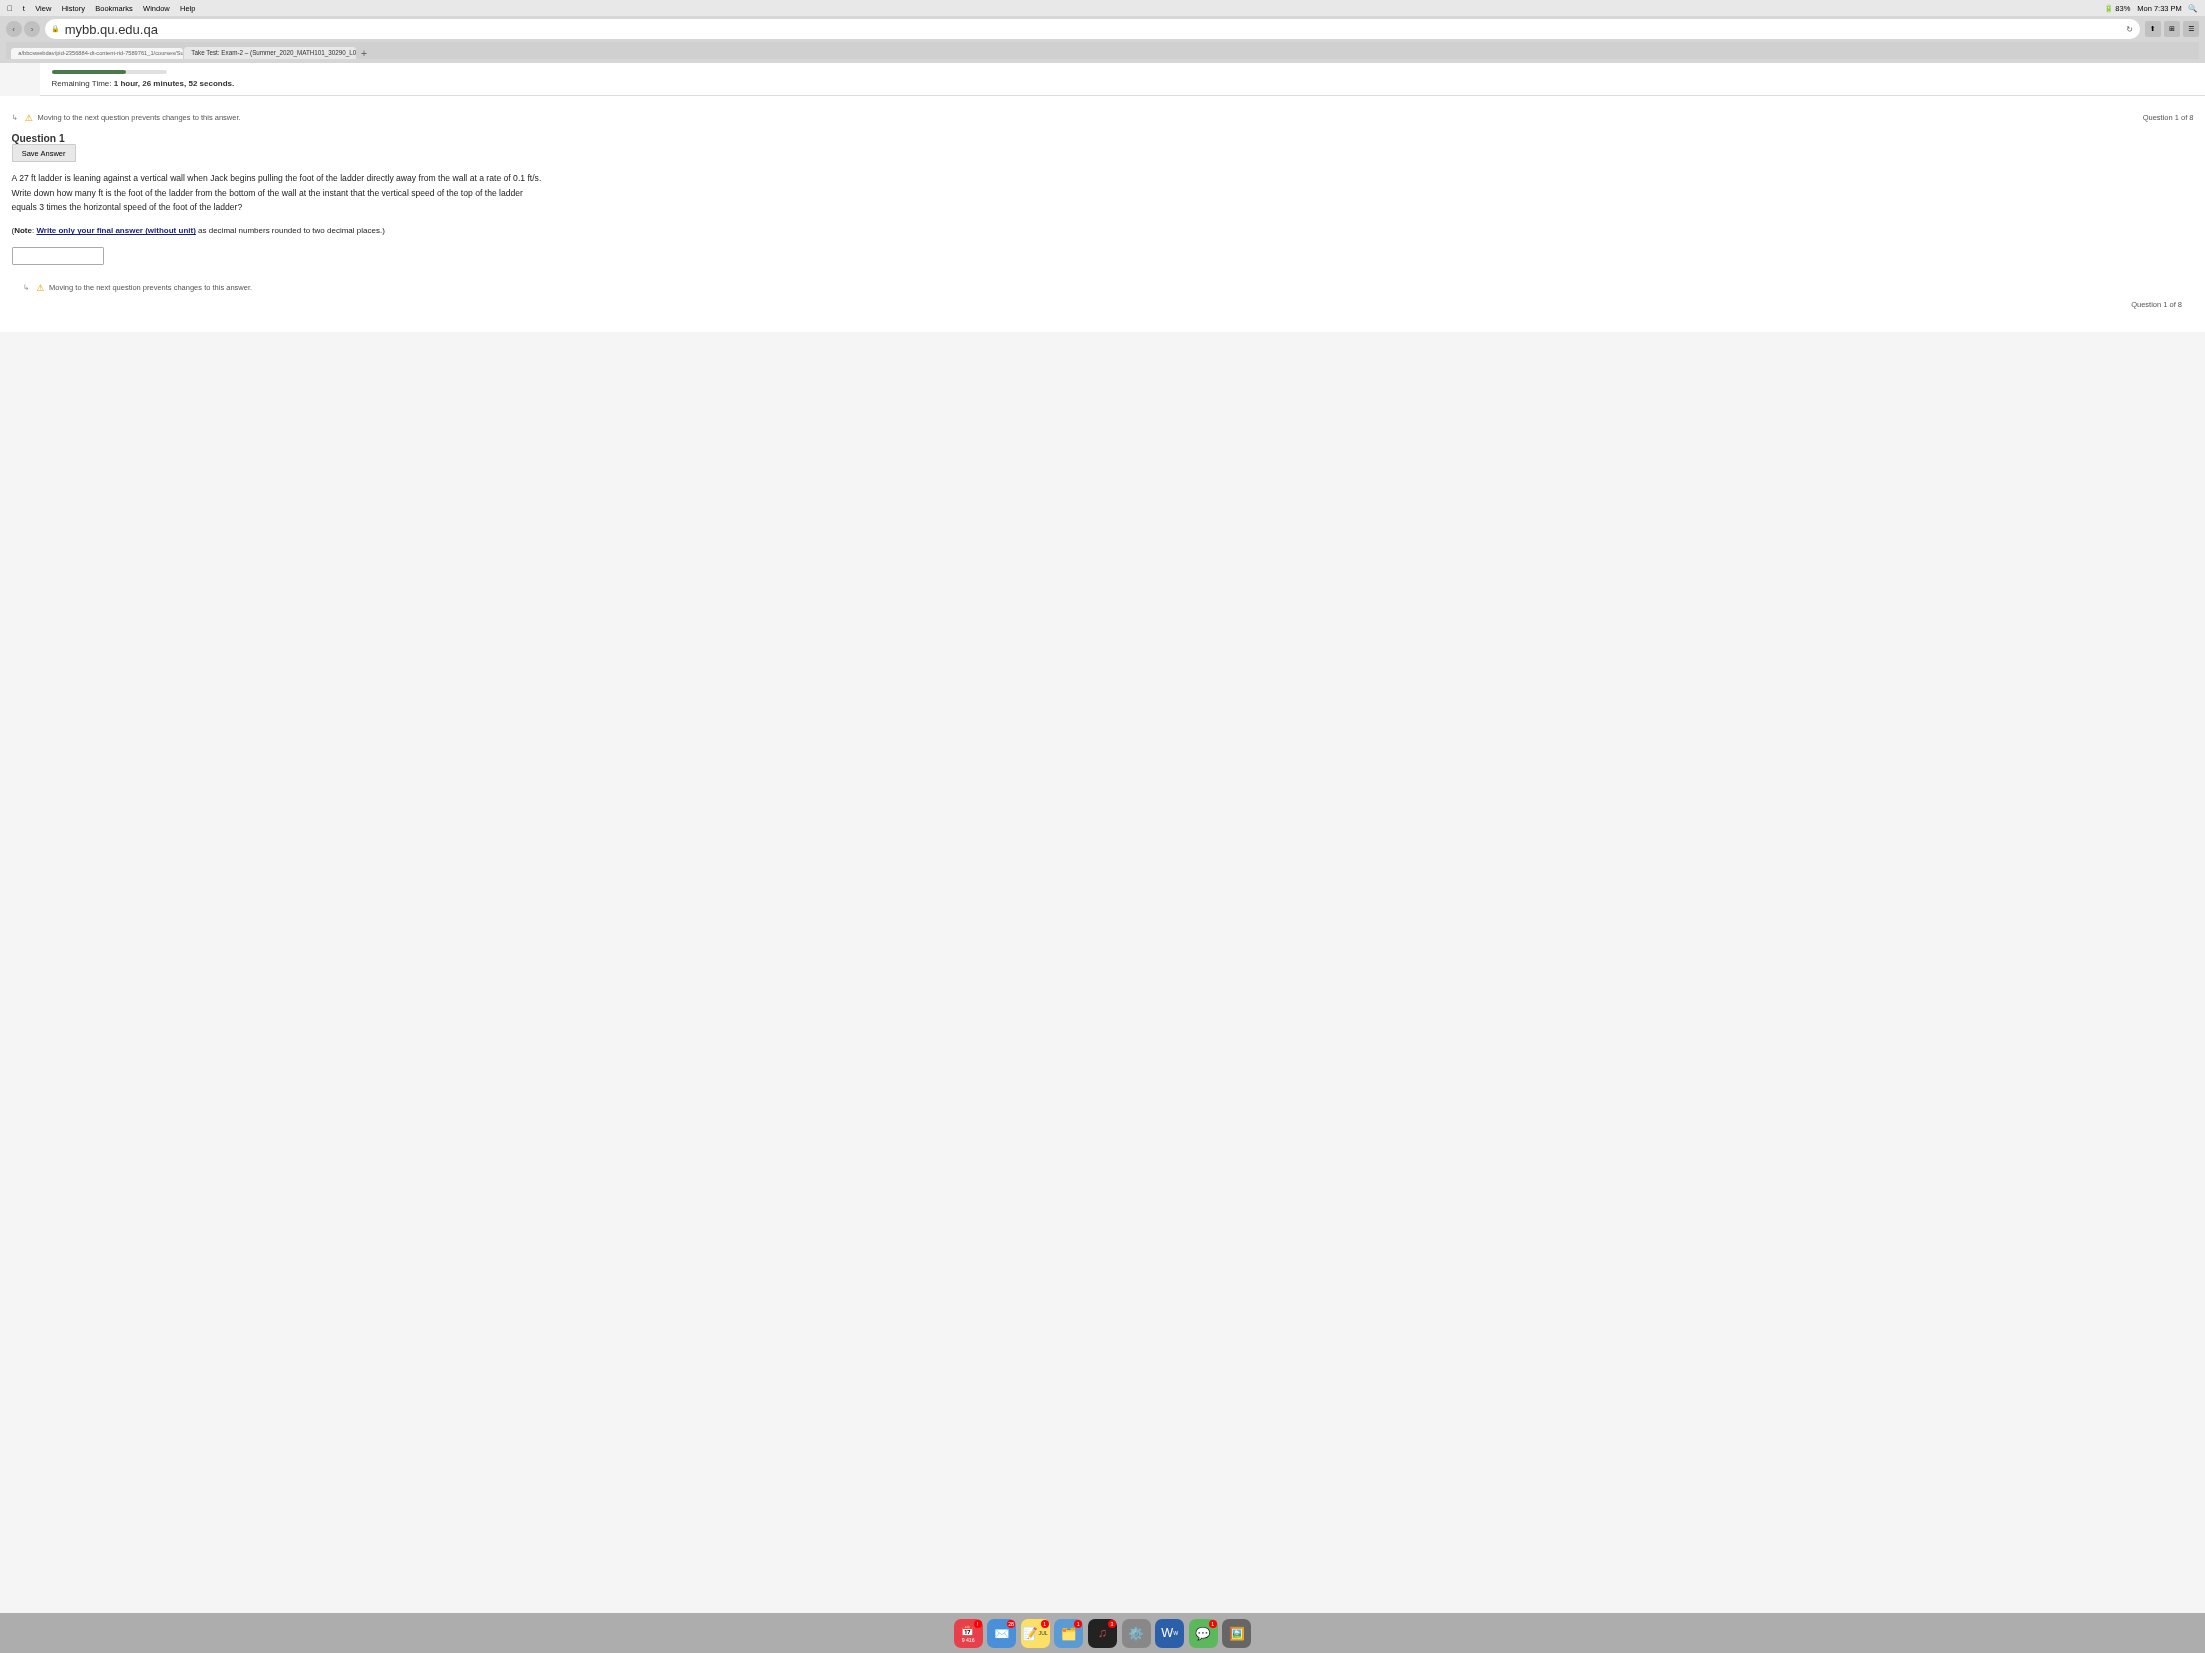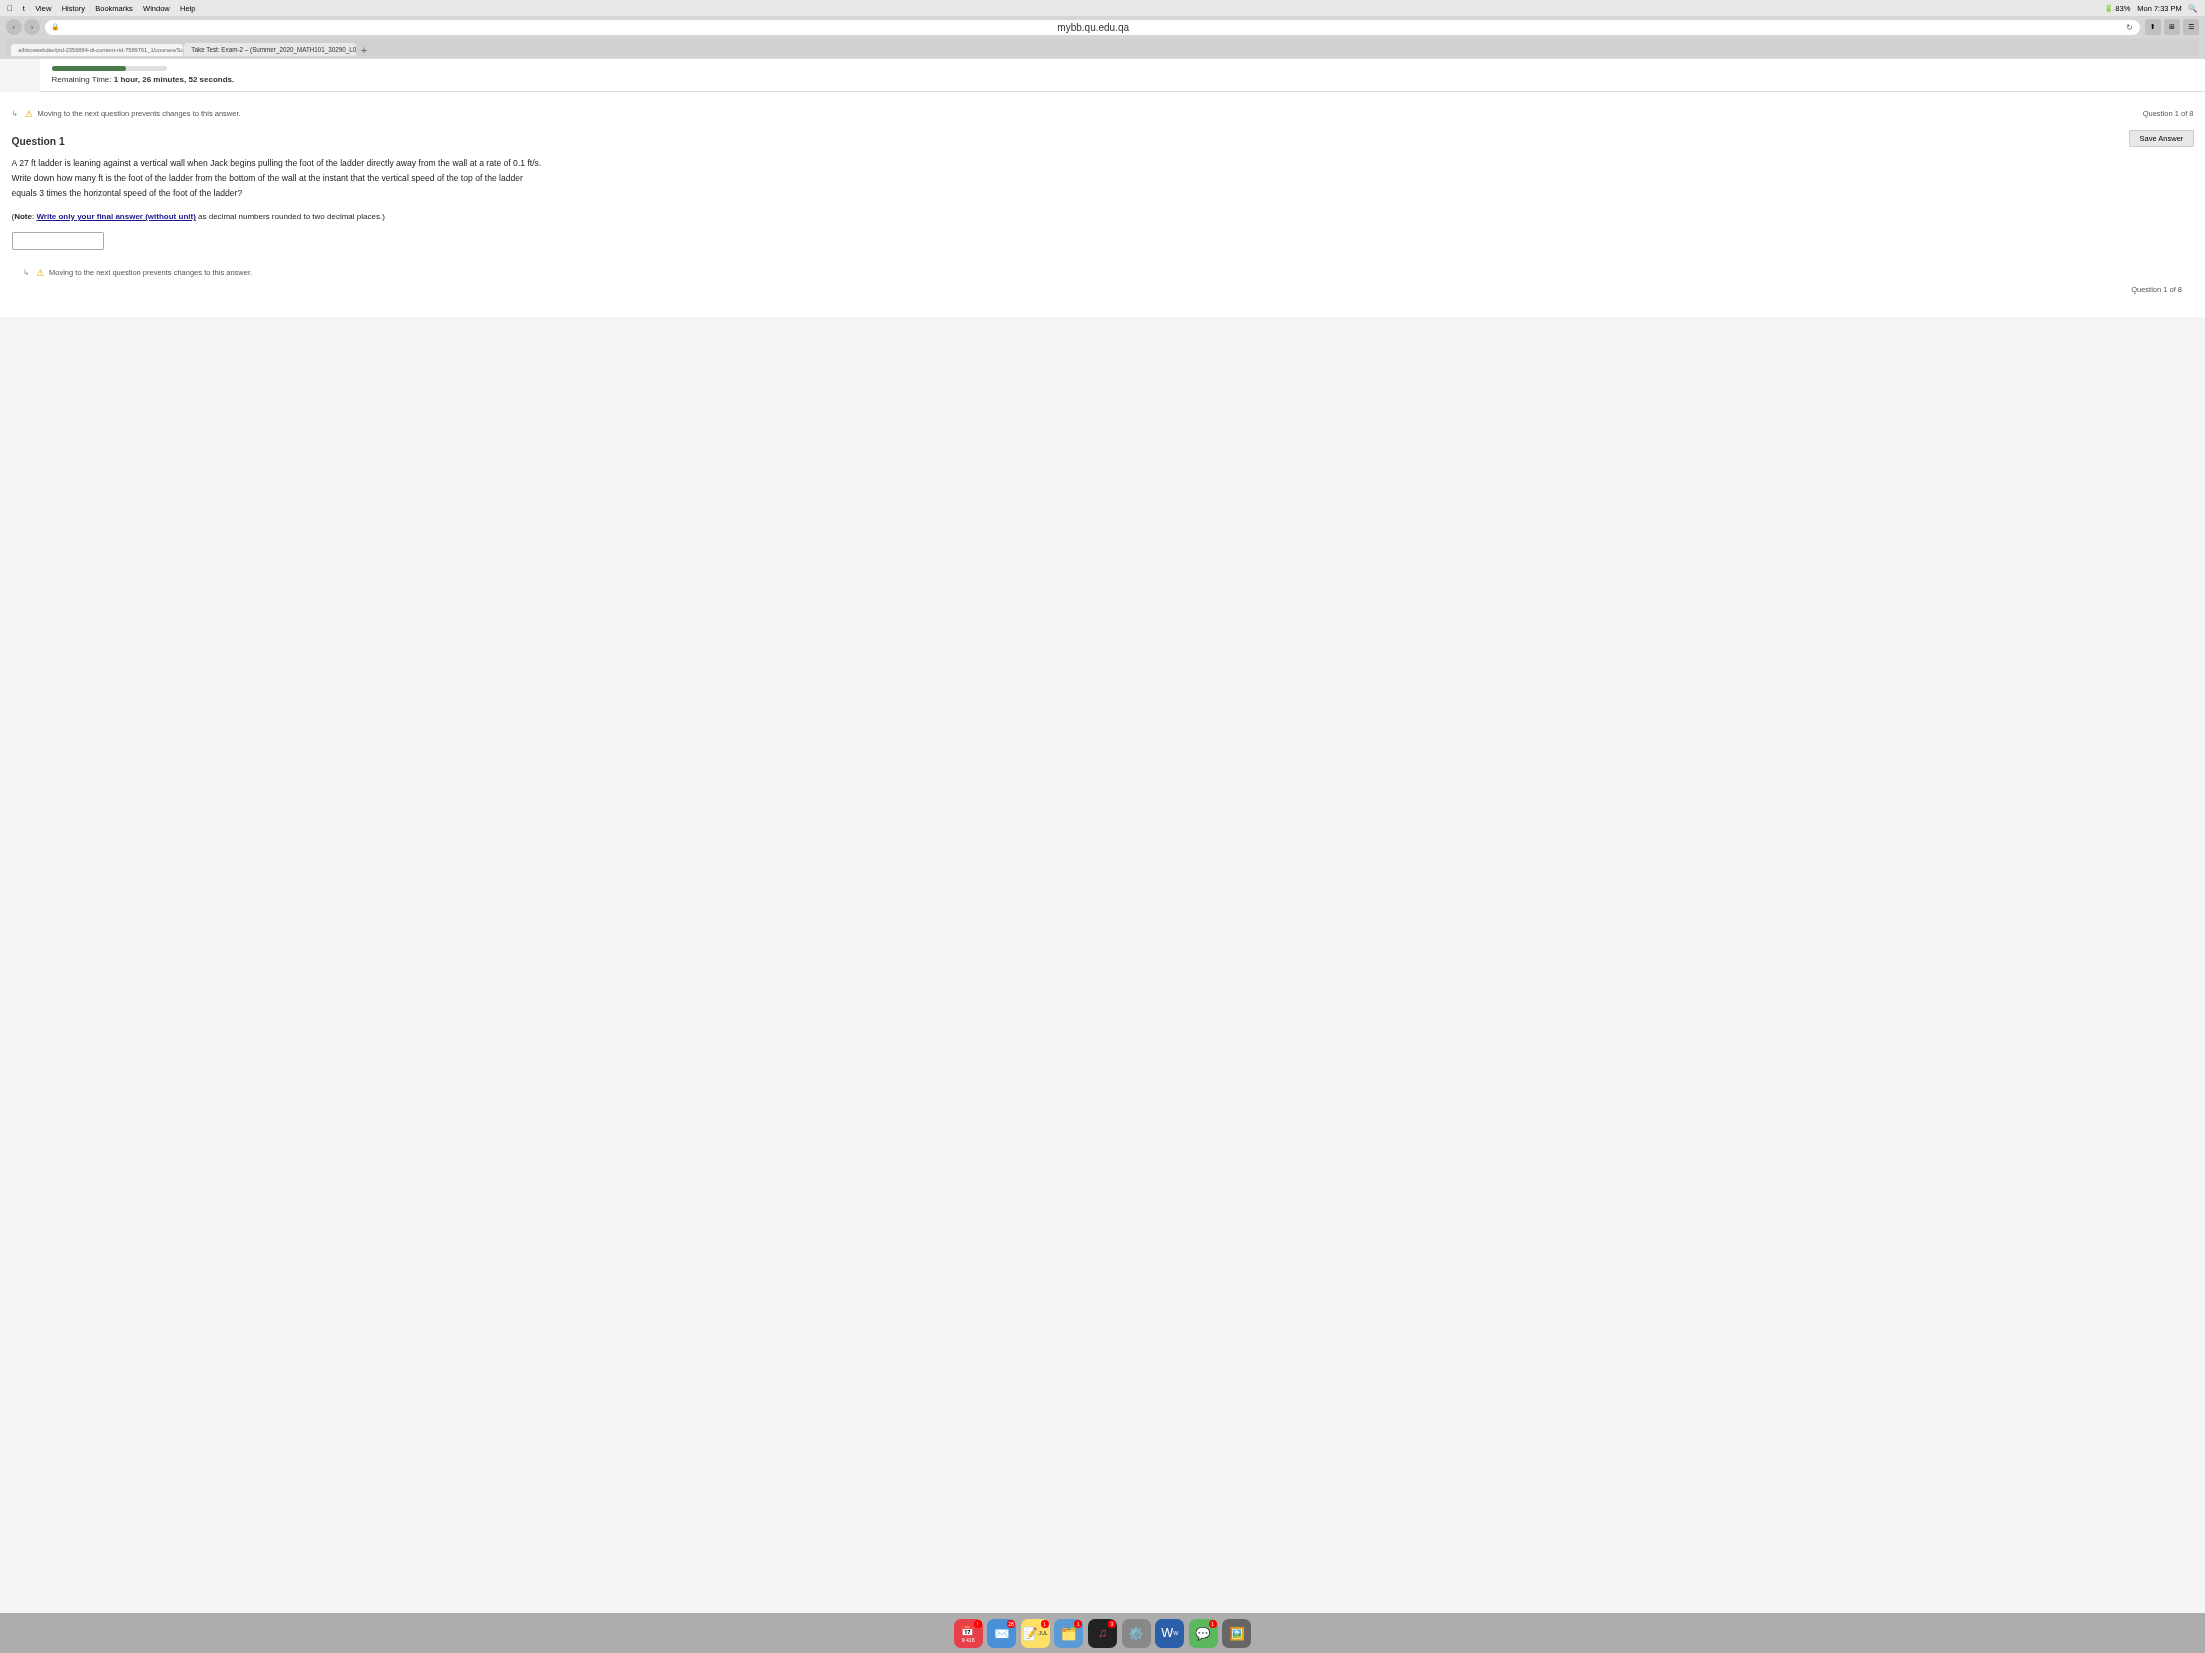--- a/index.html
+++ b/index.html
@@ -80,24 +80,23 @@
       gap: 4.6px;
     }
     .lock-icon {
       font-size: 6.9px;
       color: #555;
     }
     .address-bar {
       flex: 1;
       border: none;
       outline: none;
-      font-size: 10px;
+      font-size: 13px;
       background: transparent;
       color: #333;
-      text-align: center;
     }
     .reload-btn {
       font-size: 8px;
       color: #666;
       cursor: pointer;
     }
     .browser-right-buttons {
       display: flex;
       gap: 3.4px;
     }
@@ -240,22 +239,23 @@
     }
     .nav-arrow {
       color: #888;
       margin-right: 2.3px;
     }
 
     
     .question-header {
       display: flex;
       justify-content: space-between;
-      align-items: flex-end;
+      align-items: flex-start;
       margin-bottom: 9.2px;
+      flex-direction: column;
     }
     .question-number {
       font-size: 10.3px;
       font-weight: bold;
       color: #333;
     }
     .save-answer-btn {
       background: #e8e8e8;
       border: 0.6px solid #ccc;
       padding: 3.4px 9.2px;

